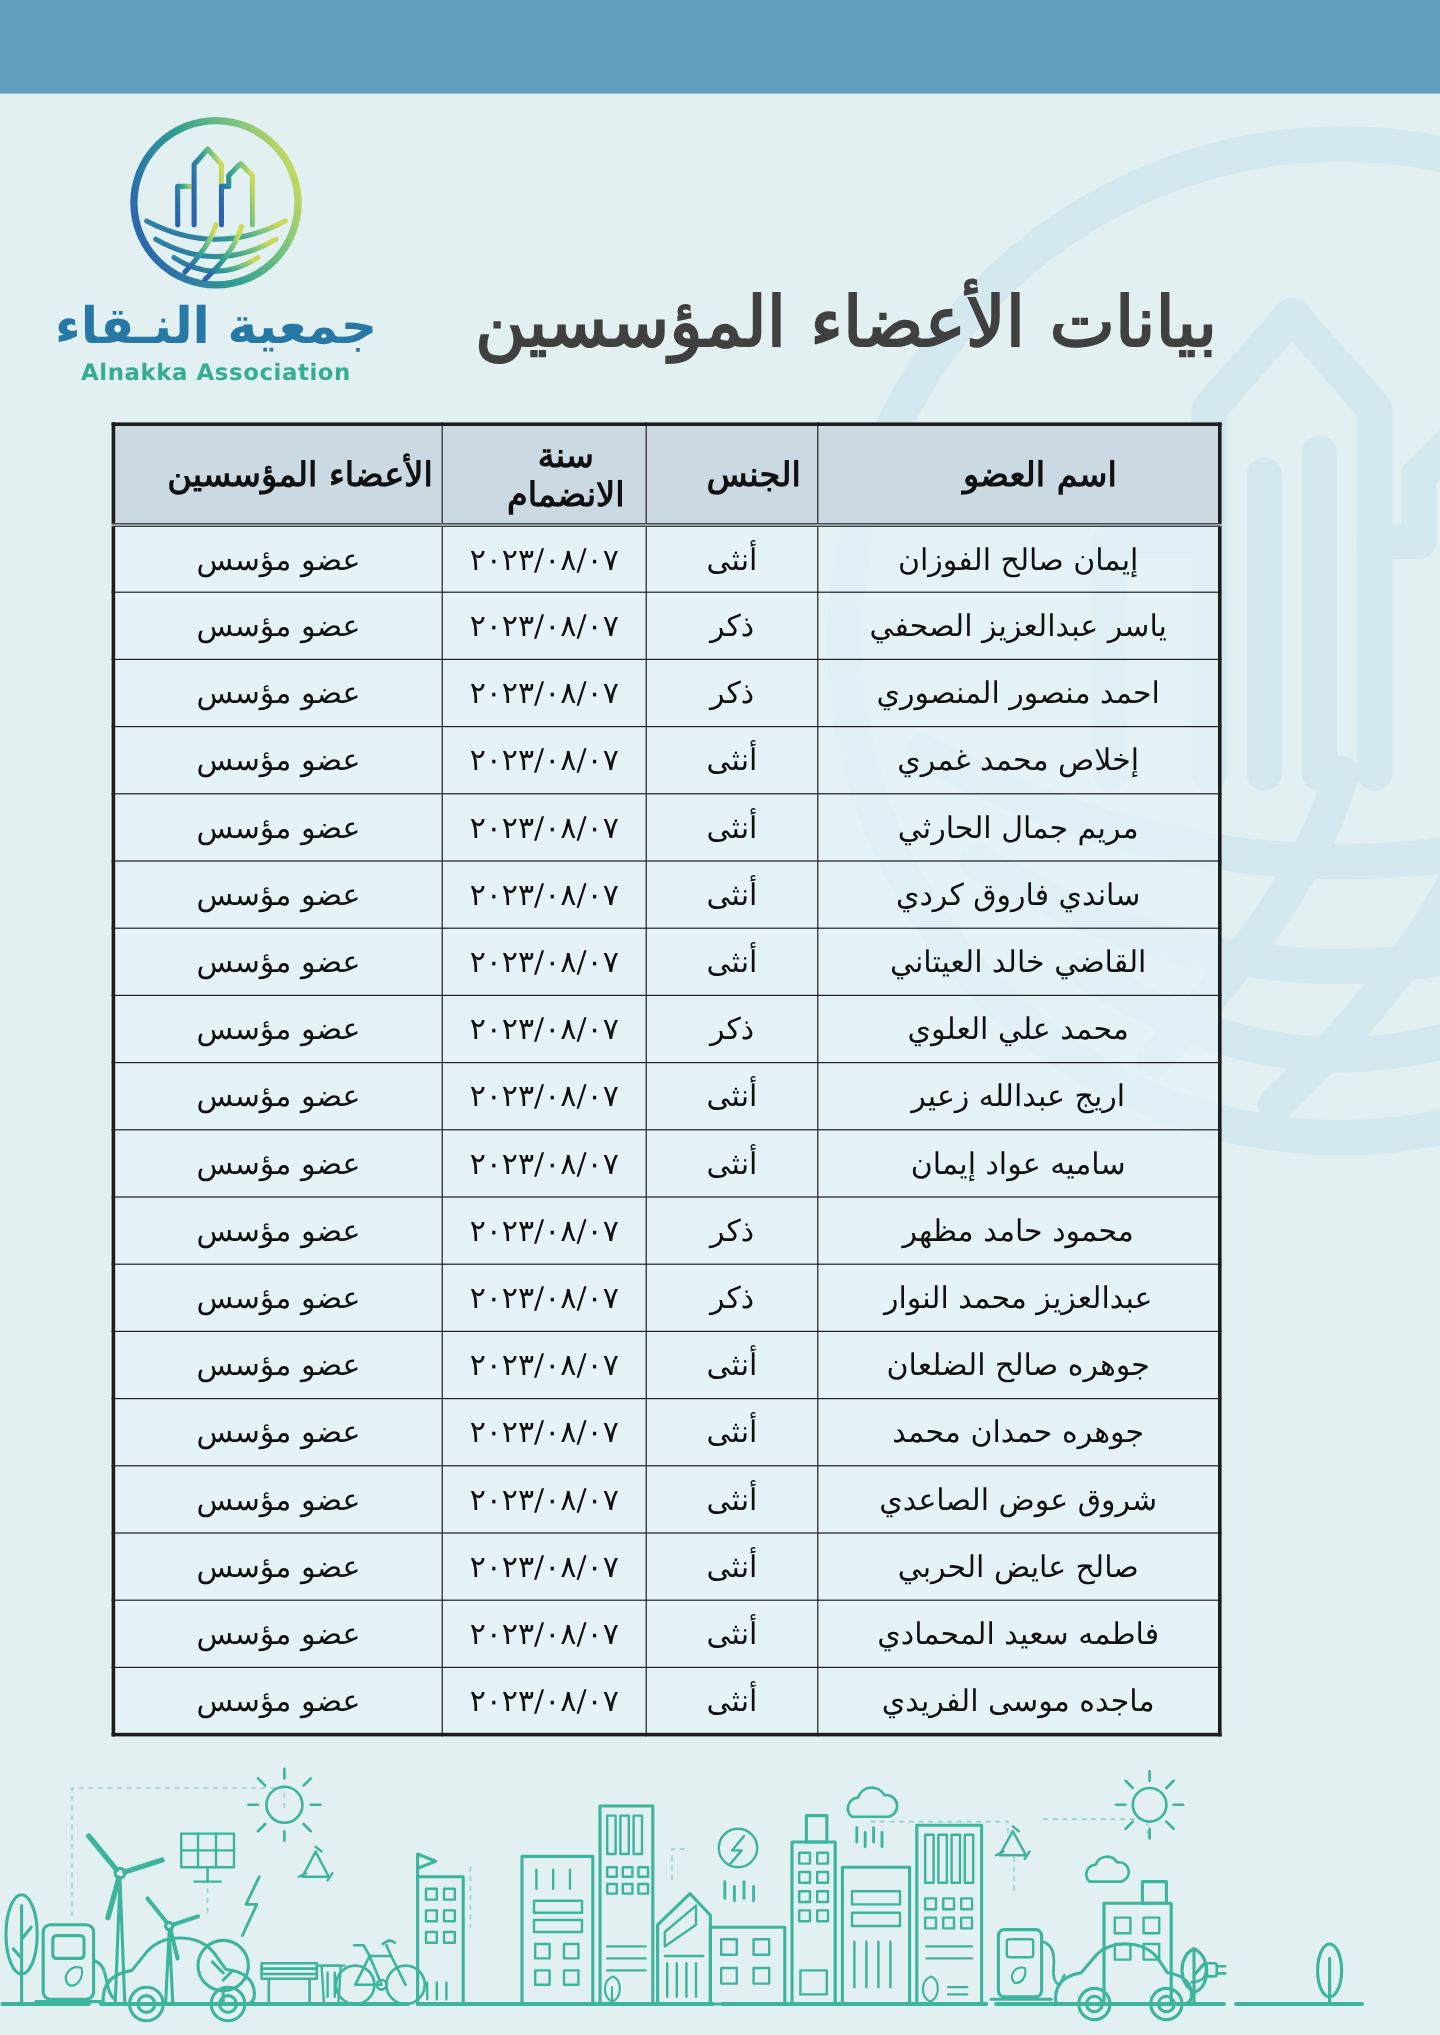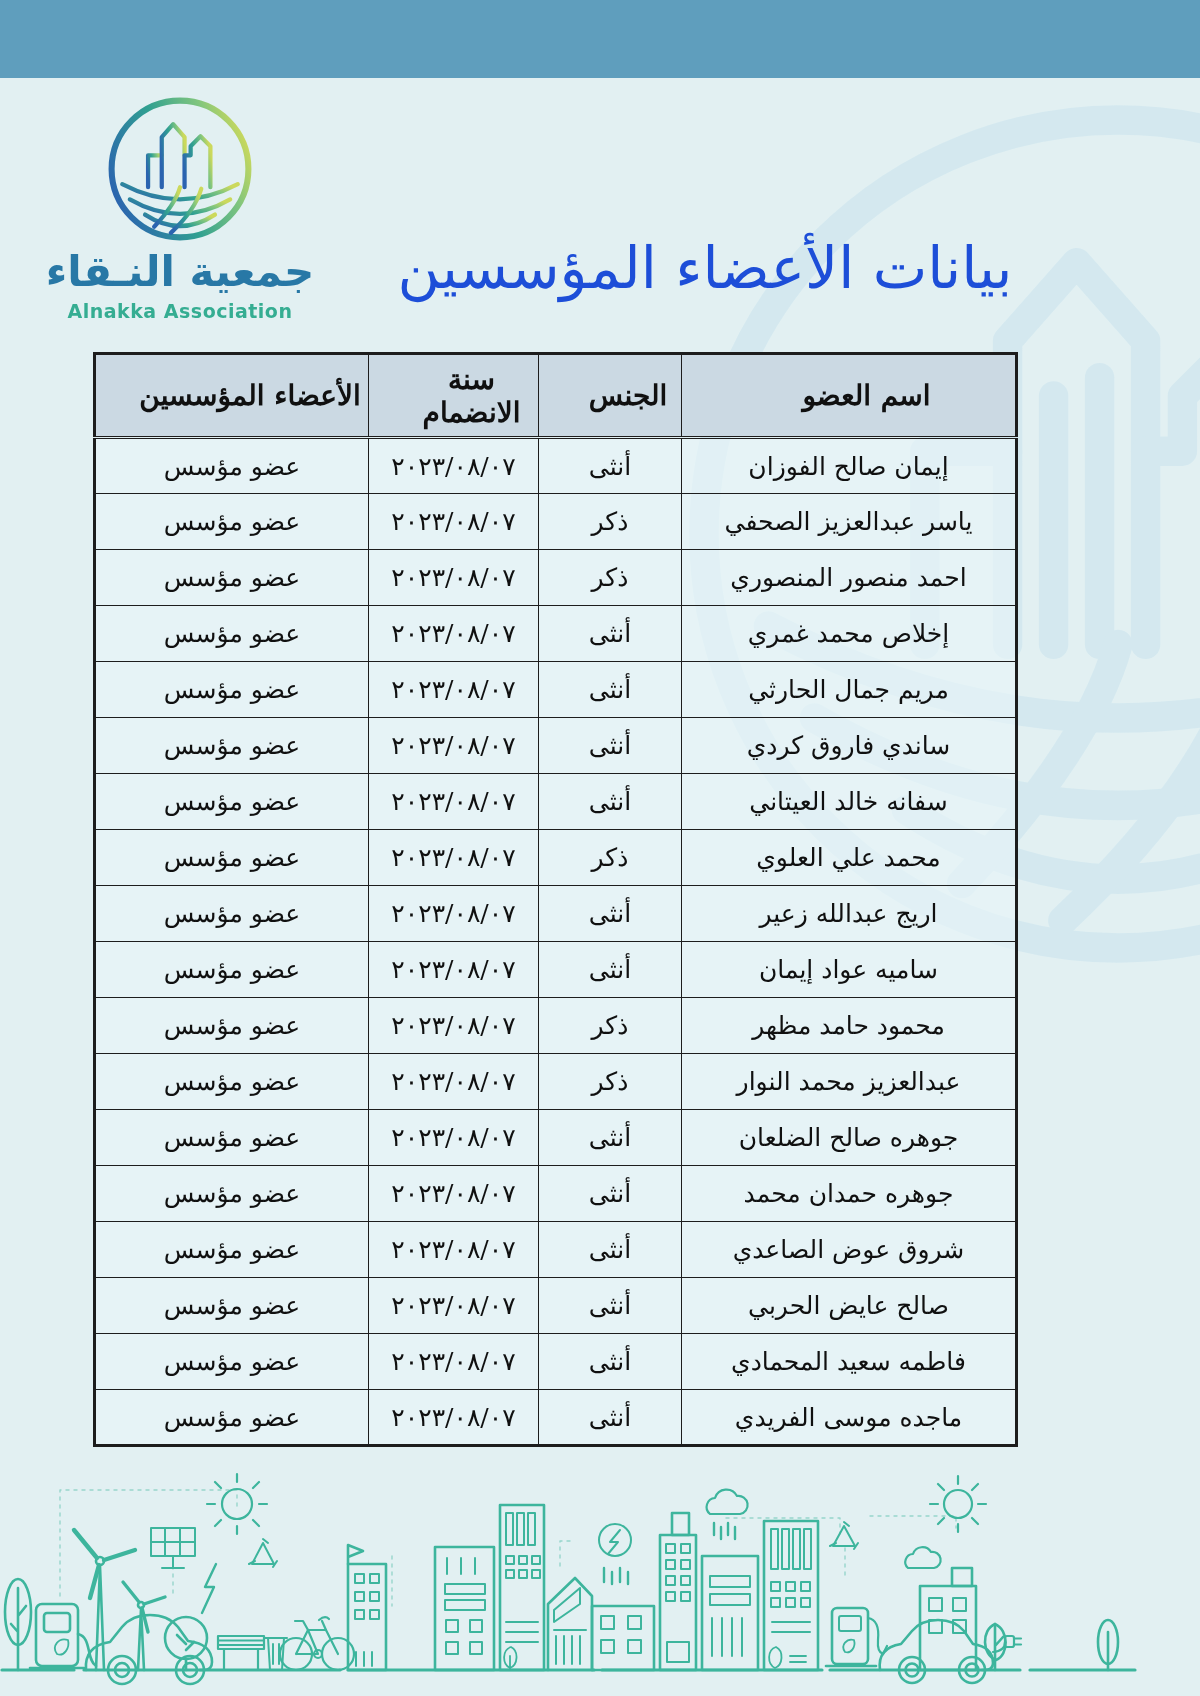--- a/index.html
+++ b/index.html
@@ -35,21 +35,21 @@
   .brand-en{
     font-family:"DejaVu Sans","Liberation Sans",sans-serif;
     font-size:19px; font-weight:bold; color:#35ad92; margin-top:4px;
     letter-spacing:.5px;
   }
 
   
   .doc-title{
     position:absolute; top:234px; left:370px; width:670px;
     text-align:center; direction:rtl;
-    font-size:58px; font-weight:normal; color:#1d4ed8; z-index:2;
+    font-size:58px; font-weight:bold; color:#404040; z-index:2;
   }
 
   
   .table-wrap{ position:absolute; top:352px; left:93px; width:922px; z-index:1; }
   table.members{
     width:100%; border-collapse:collapse; table-layout:fixed;
     direction:rtl; border:3px solid #1d1d1d;
   }
   table.members th, table.members td{
     border:1.6px solid #1d1d1d; text-align:center; vertical-align:middle;
@@ -175,21 +175,21 @@
           </tr>
 
           <tr>
             <td>ساندي فاروق كردي</td>
             <td>أنثى</td>
             <td class="date-cell">٢٠٢٣/٠٨/٠٧</td>
             <td>عضو مؤسس</td>
           </tr>
 
           <tr>
-            <td>سفانه خالد العيتاني</td>
+            <td>القاضي خالد العيتاني</td>
             <td>أنثى</td>
             <td class="date-cell">٢٠٢٣/٠٨/٠٧</td>
             <td>عضو مؤسس</td>
           </tr>
 
           <tr>
             <td>محمد علي العلوي</td>
             <td>ذكر</td>
             <td class="date-cell">٢٠٢٣/٠٨/٠٧</td>
             <td>عضو مؤسس</td>

